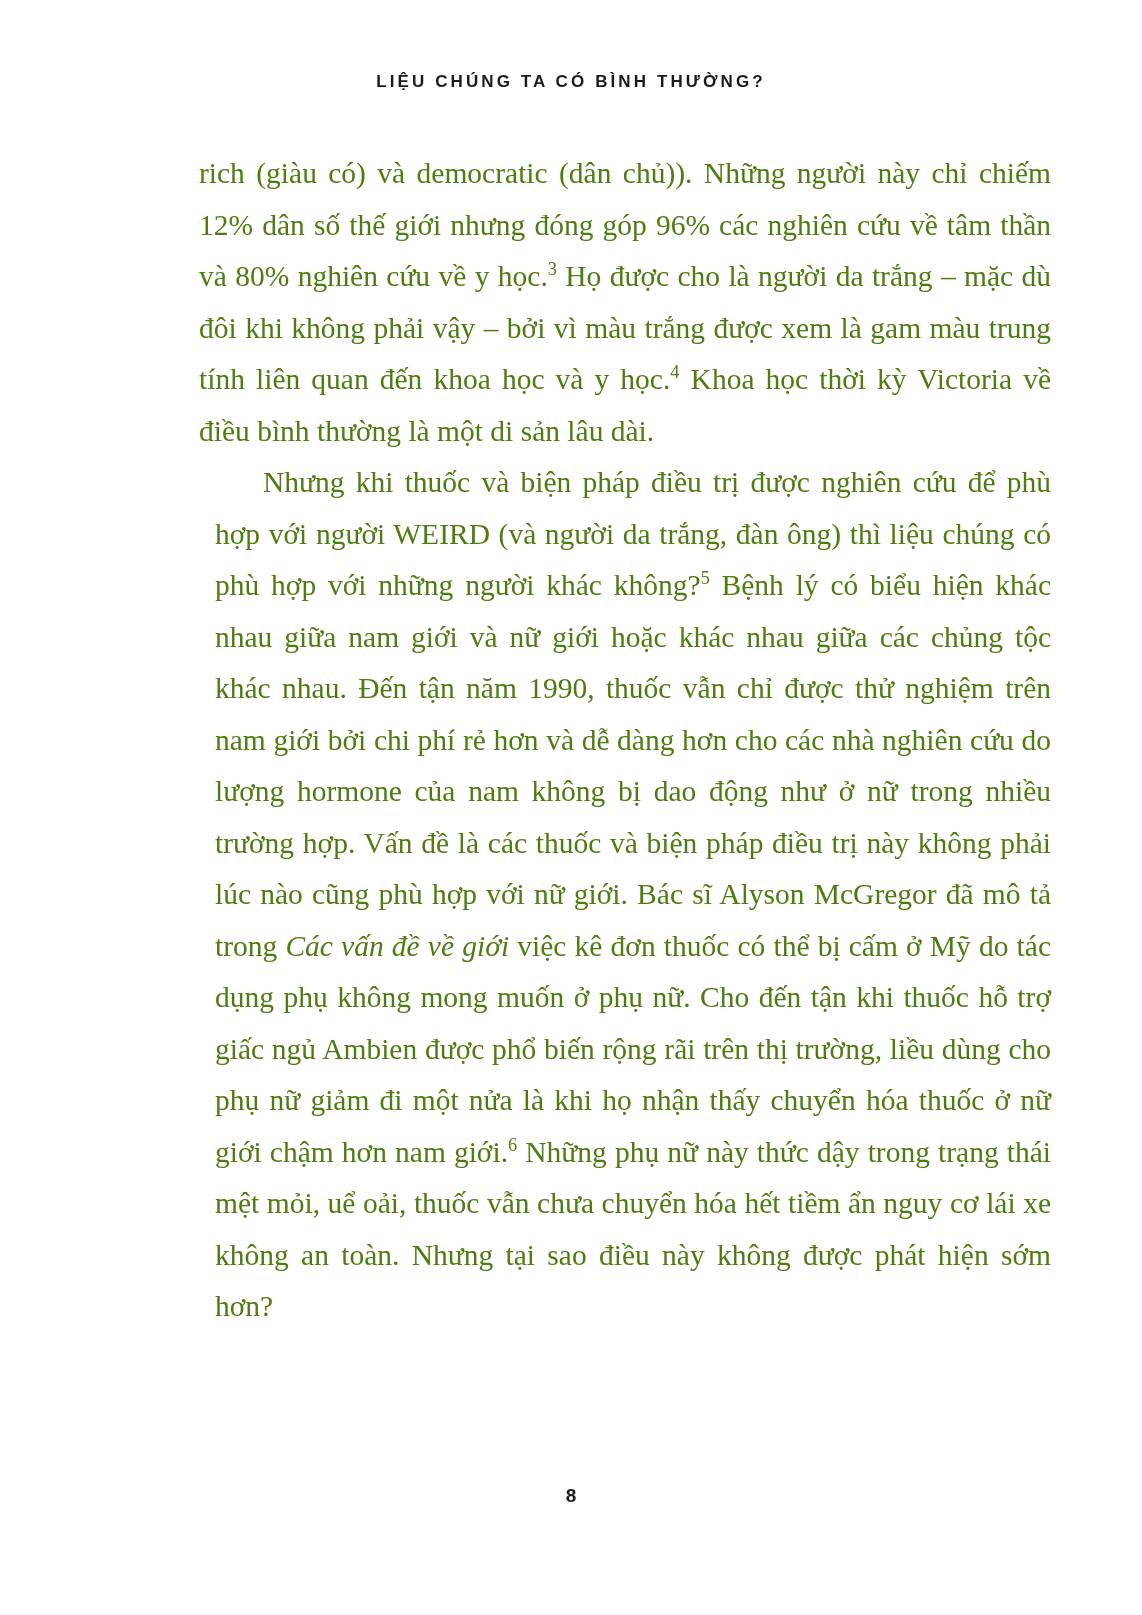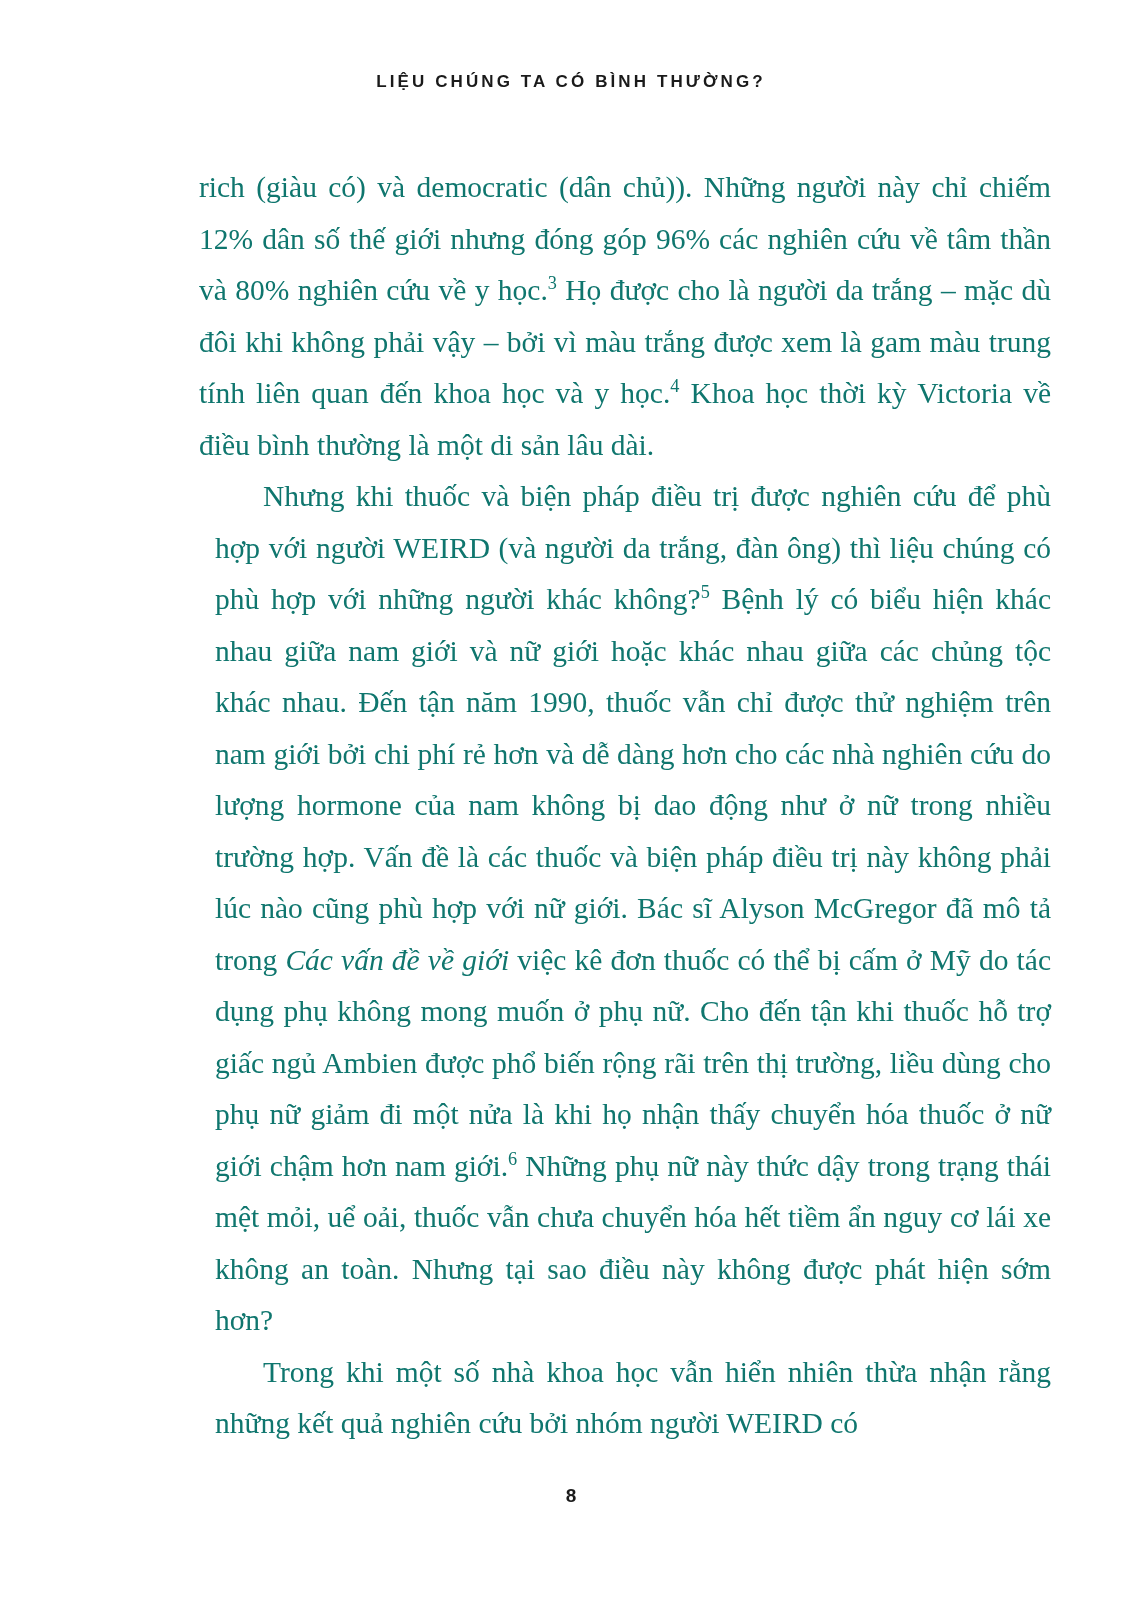--- a/index.html
+++ b/index.html
@@ -23,27 +23,27 @@
     right: 0;
     text-align: center;
     font-family: "Liberation Sans", sans-serif;
     font-size: 17px;
     font-weight: 700;
     letter-spacing: 3.1px;
     color: #1a1a1a;
   }
   .body-text {
     position: absolute;
-    top: 162px;
+    top: 148px;
     left: 128px;
     width: 852px;
     font-family: "Liberation Serif", serif;
     font-size: 29.5px;
     line-height: 51.5px;
-    color: #0f766e;
+    color: #4d7c0f;
     text-align: justify;
     text-justify: inter-word;
   }
   .body-text p {
     margin: 0;
   }
   .body-text p.indent {
     text-indent: 48px;
     margin-left: 16px;
   }
@@ -70,18 +70,17 @@
 </head>
 <body>
 
 <div class="page">
 
   <div class="running-head">LIỆU CHÚNG TA CÓ BÌNH THƯỜNG?</div>
 
   <div class="body-text">
       <p><span>rich (giàu có) và democratic (dân chủ)). Những người này chỉ chiếm 12% dân số thế giới nhưng đóng góp 96% các nghiên cứu về tâm thần và 80% nghiên cứu về y học.</span><sup>3</sup><span> Họ được cho là người da trắng – mặc dù đôi khi không phải vậy – bởi vì màu trắng được xem là gam màu trung tính liên quan đến khoa học và y học.</span><sup>4</sup><span> Khoa học thời kỳ Victoria về điều bình thường là một di sản lâu dài.</span></p>
       <p class="indent"><span>Nhưng khi thuốc và biện pháp điều trị được nghiên cứu để phù hợp với người WEIRD (và người da trắng, đàn ông) thì liệu chúng có phù hợp với những người khác không?</span><sup>5</sup><span> Bệnh lý có biểu hiện khác nhau giữa nam giới và nữ giới hoặc khác nhau giữa các chủng tộc khác nhau. Đến tận năm 1990, thuốc vẫn chỉ được thử nghiệm trên nam giới bởi chi phí rẻ hơn và dễ dàng hơn cho các nhà nghiên cứu do lượng hormone của nam không bị dao động như ở nữ trong nhiều trường hợp. Vấn đề là các thuốc và biện pháp điều trị này không phải lúc nào cũng phù hợp với nữ giới. Bác sĩ Alyson McGregor đã mô tả trong </span><i>Các vấn đề về giới</i><span> việc kê đơn thuốc có thể bị cấm ở Mỹ do tác dụng phụ không mong muốn ở phụ nữ. Cho đến tận khi thuốc hỗ trợ giấc ngủ Ambien được phổ biến rộng rãi trên thị trường, liều dùng cho phụ nữ giảm đi một nửa là khi họ nhận thấy chuyển hóa thuốc ở nữ giới chậm hơn nam giới.</span><sup>6</sup><span> Những phụ nữ này thức dậy trong trạng thái mệt mỏi, uể oải, thuốc vẫn chưa chuyển hóa hết tiềm ẩn nguy cơ lái xe không an toàn. Nhưng tại sao điều này không được phát hiện sớm hơn?</span></p>
-      <p class="indent"><span>Trong khi một số nhà khoa học vẫn hiển nhiên thừa nhận rằng những kết quả nghiên cứu bởi nhóm người WEIRD có</span></p>
     </div>
 
   <div class="folio">8</div>
 
 </div>
 
 </body></html>

